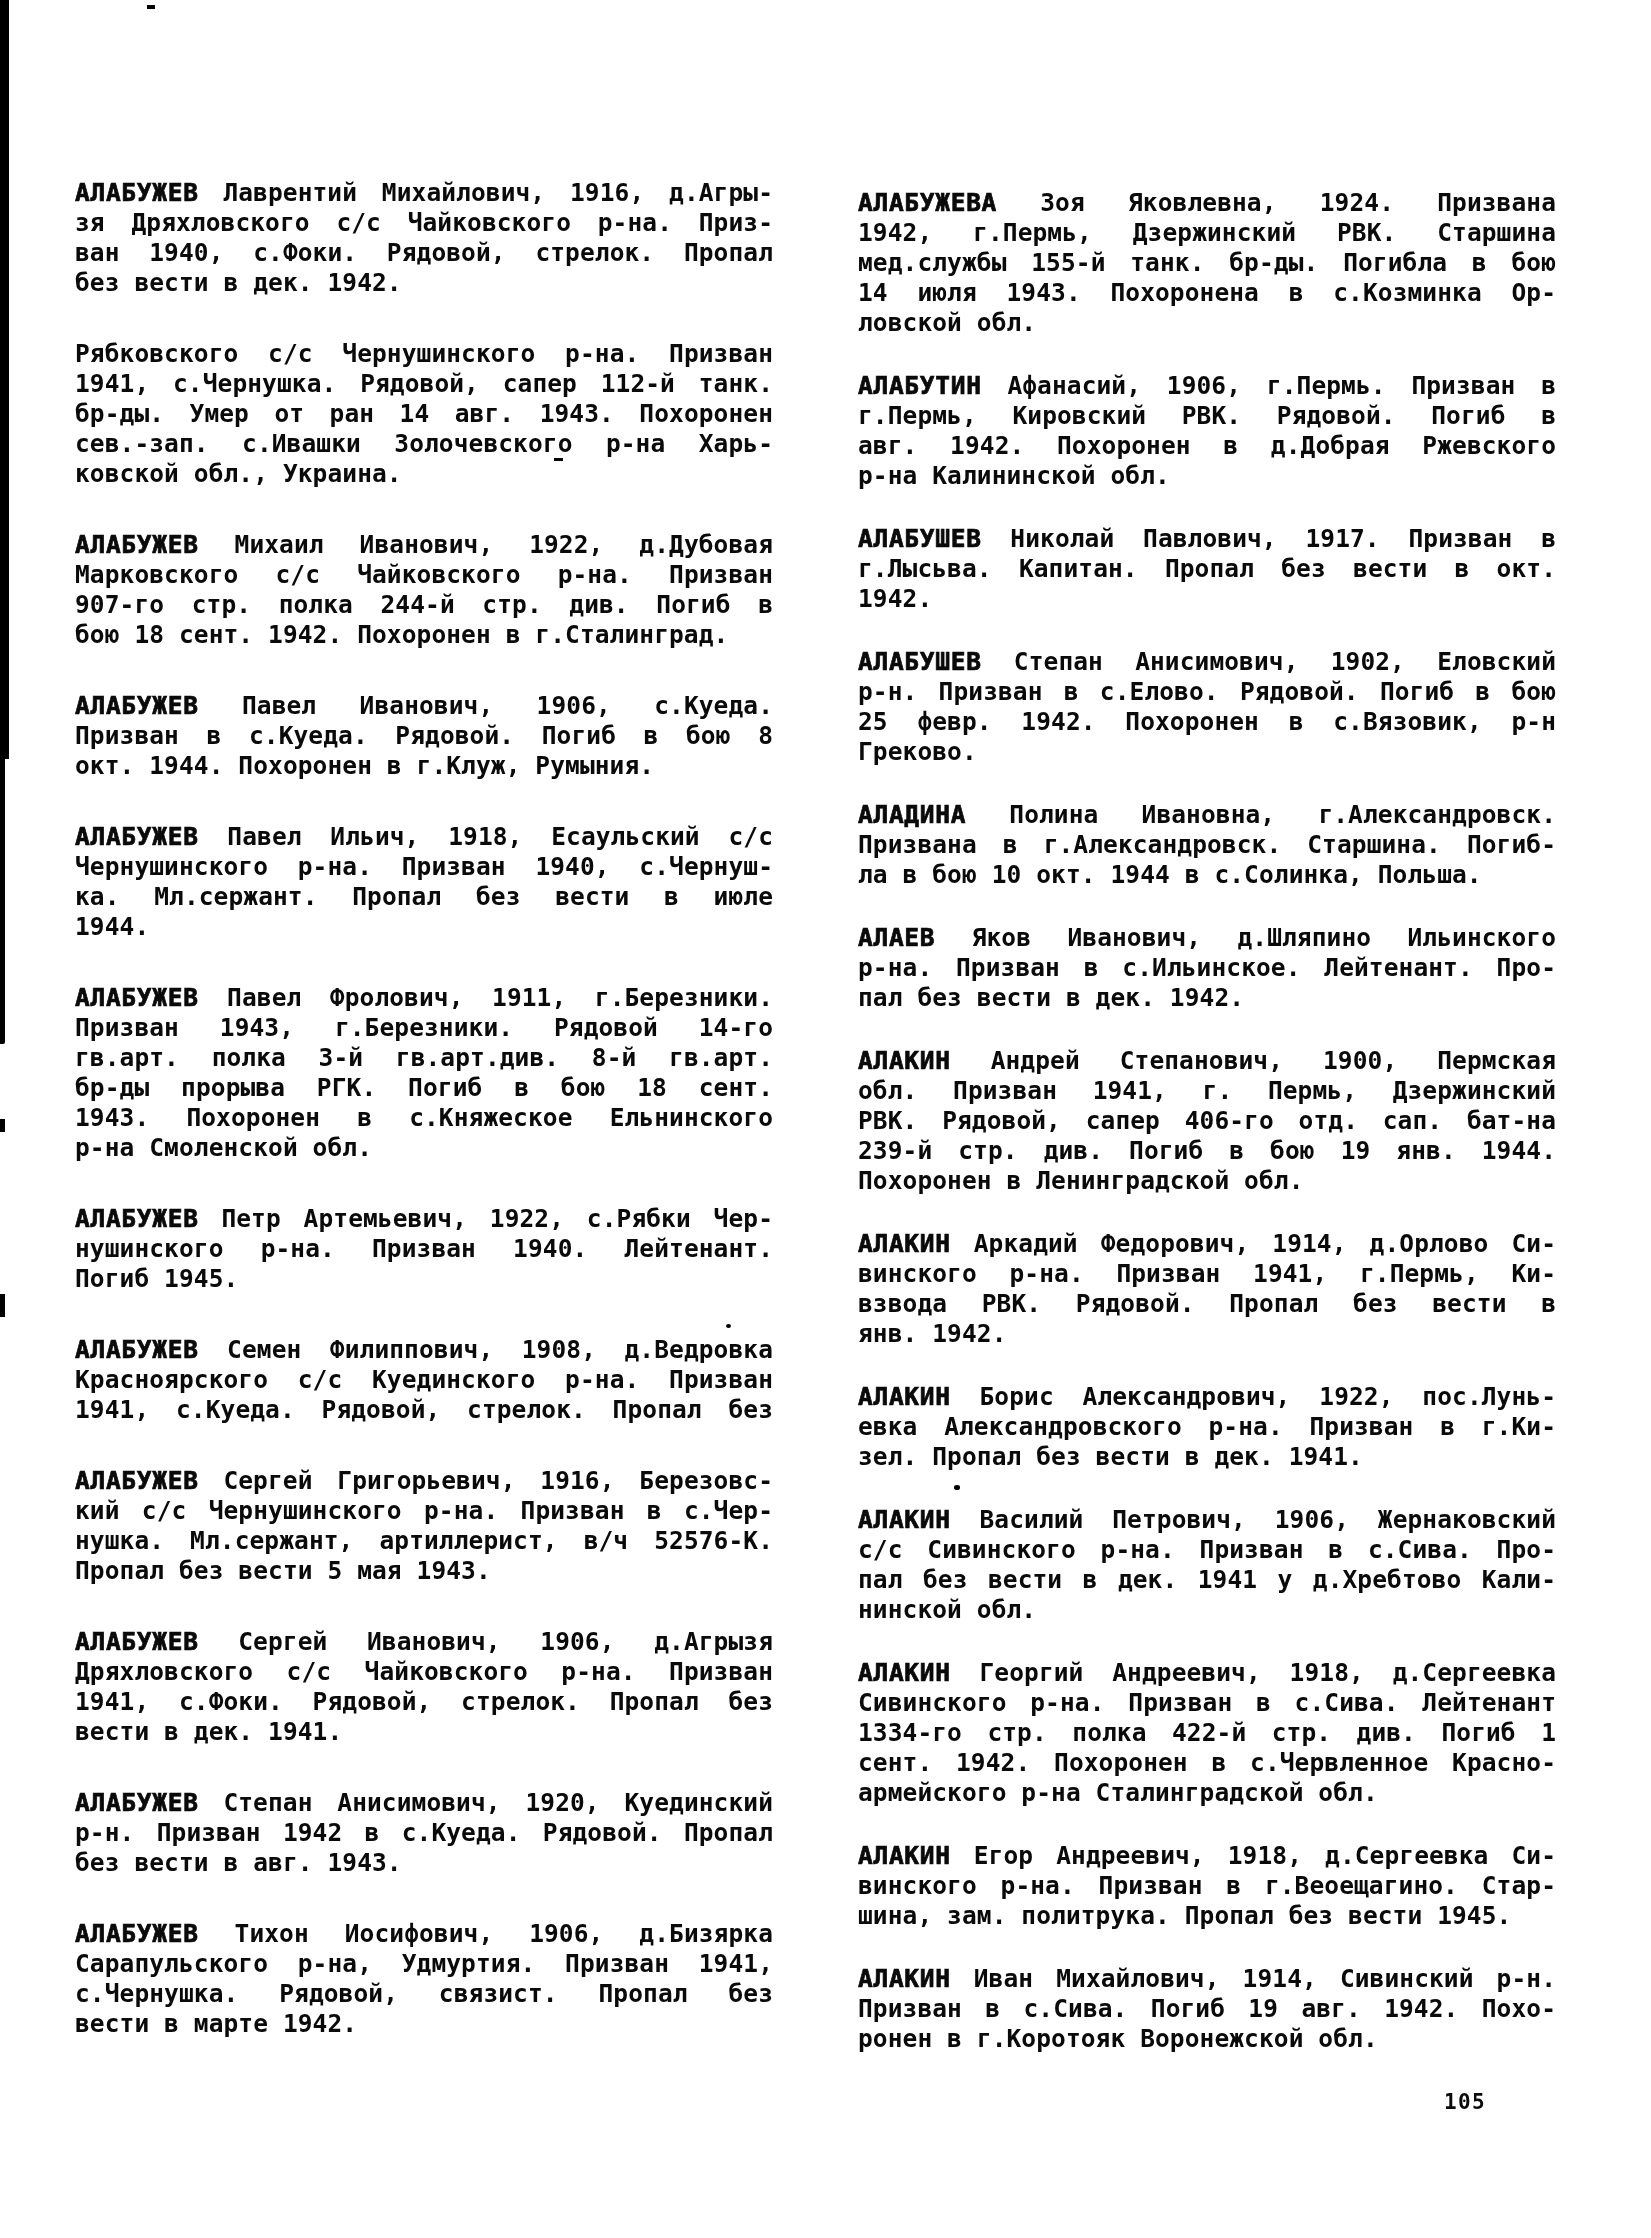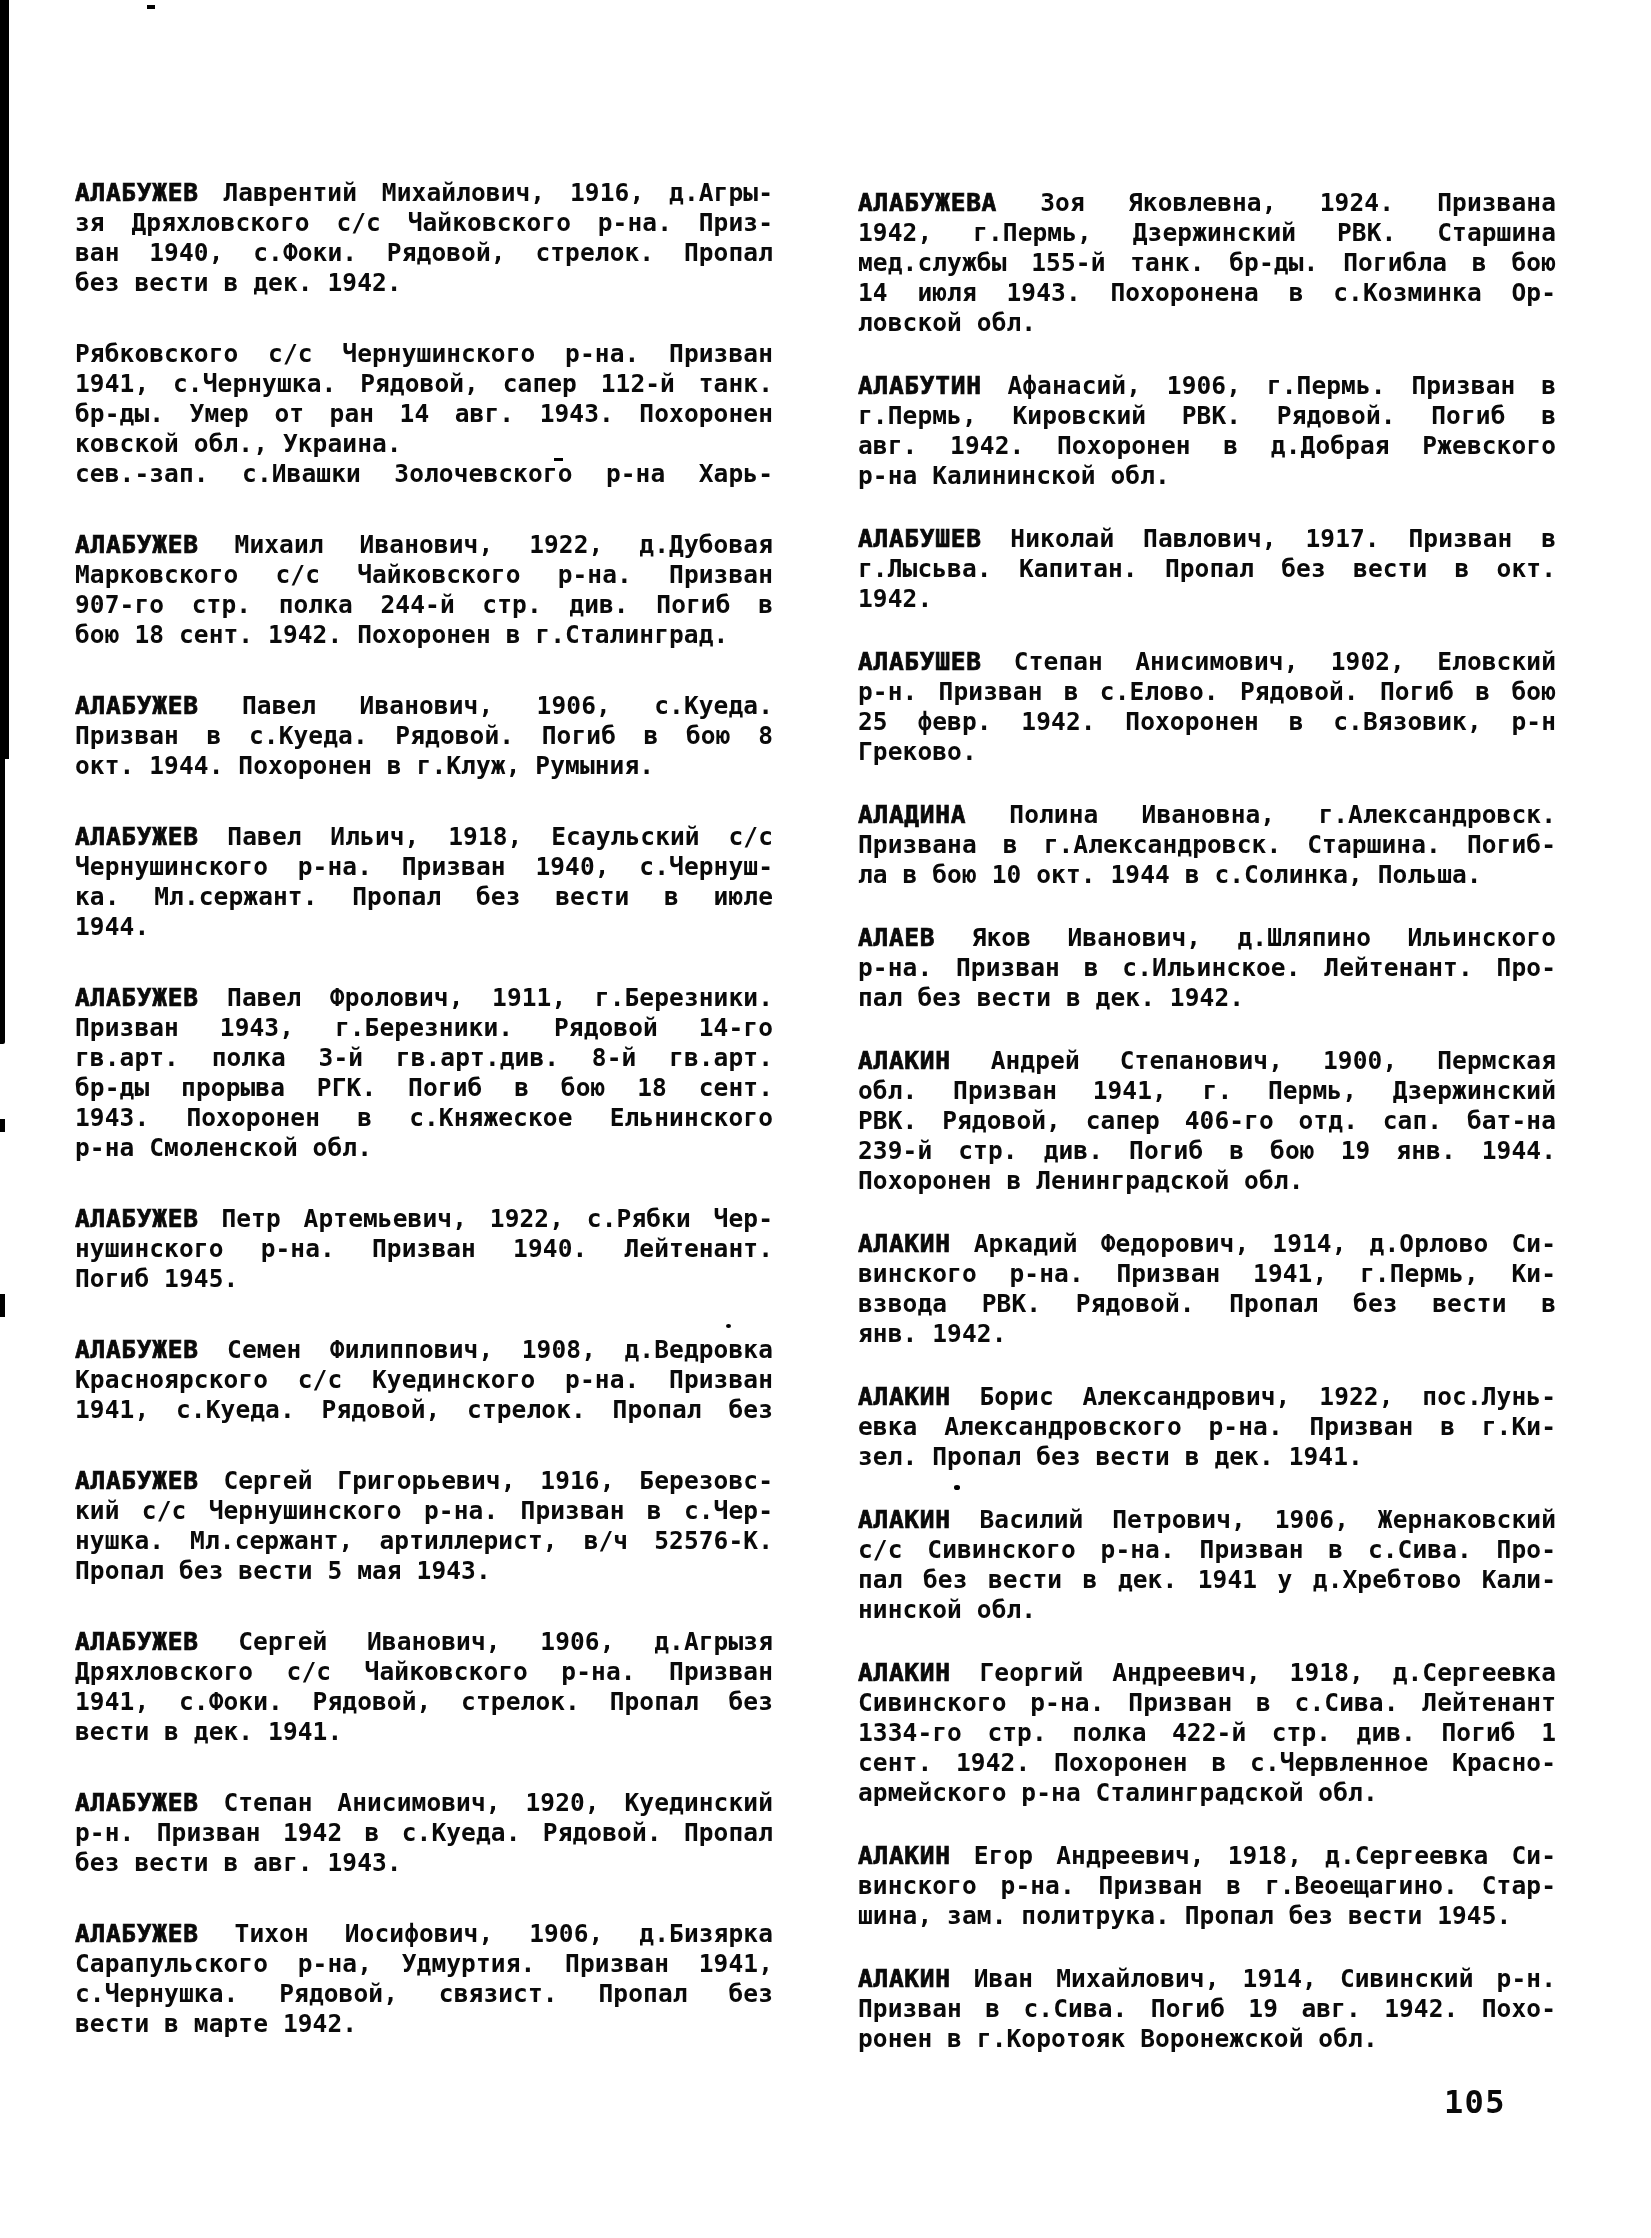--- a/index.html
+++ b/index.html
@@ -25,21 +25,21 @@
     letter-spacing:0.1px;
   }
   .line.last{text-align-last:left;}
   .surname{
     -webkit-text-stroke:0.7px #0a0a0a;
     letter-spacing:0.7px;
   }
   .page-number{
     position:absolute;
     left:1444px;top:2087px;
-    font-size:32px;
+    font-size:21px;
     line-height:30.5px;
     letter-spacing:1.3px;
   }
   .artifact{position:absolute;background:#000;}
   .a1{left:0;top:0;width:8.6px;height:759px;}
   .a2{left:0;top:759px;width:4.6px;height:285px;border-radius:0 0 2px 0;}
   .a3{left:0;top:1119px;width:5.3px;height:13.3px;}
   .a4{left:0;top:1294px;width:5.3px;height:22.5px;}
   .a5{left:147px;top:5.3px;width:8px;height:3.3px;}
   .a6{left:554px;top:458px;width:9.3px;height:3.3px;}
@@ -63,22 +63,22 @@
       <div class="entry">
         <div class="line"><span class="surname">АЛАБУЖЕВ</span> Лаврентий Михайлович, 1916, д.Агры-</div>
         <div class="line">зя Дряхловского с/с Чайковского р-на. Приз-</div>
         <div class="line">ван 1940, с.Фоки. Рядовой, стрелок. Пропал</div>
         <div class="line last">без вести в дек. 1942.</div>
       </div>
       <div class="entry">
         <div class="line">Рябковского с/с Чернушинского р-на. Призван</div>
         <div class="line">1941, с.Чернушка. Рядовой, сапер 112-й танк.</div>
         <div class="line">бр-ды. Умер от ран 14 авг. 1943. Похоронен</div>
+        <div class="line">сев.-зап. с.Ивашки Золочевского р-на Харь-</div>
         <div class="line last">ковской обл., Украина.</div>
-        <div class="line">сев.-зап. с.Ивашки Золочевского р-на Харь-</div>
       </div>
       <div class="entry">
         <div class="line"><span class="surname">АЛАБУЖЕВ</span> Михаил Иванович, 1922, д.Дубовая</div>
         <div class="line">Марковского с/с Чайковского р-на. Призван</div>
         <div class="line">907-го стр. полка 244-й стр. див. Погиб в</div>
         <div class="line last">бою 18 сент. 1942. Похоронен в г.Сталинград.</div>
       </div>
       <div class="entry">
         <div class="line"><span class="surname">АЛАБУЖЕВ</span> Павел Иванович, 1906, с.Куеда.</div>
         <div class="line">Призван в с.Куеда. Рядовой. Погиб в бою 8</div>

